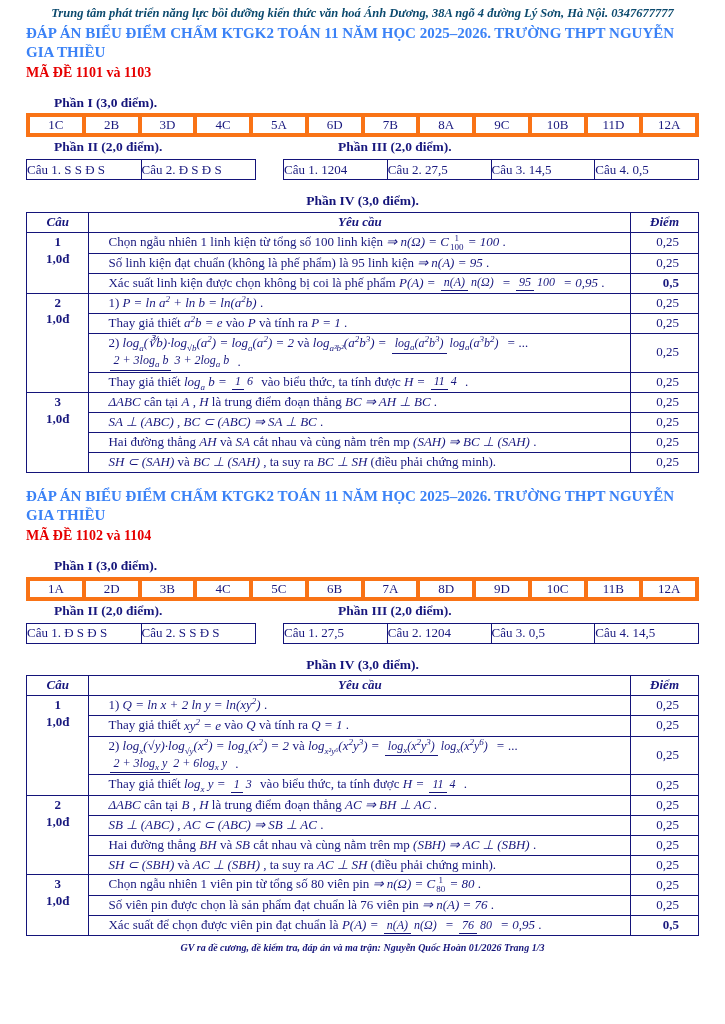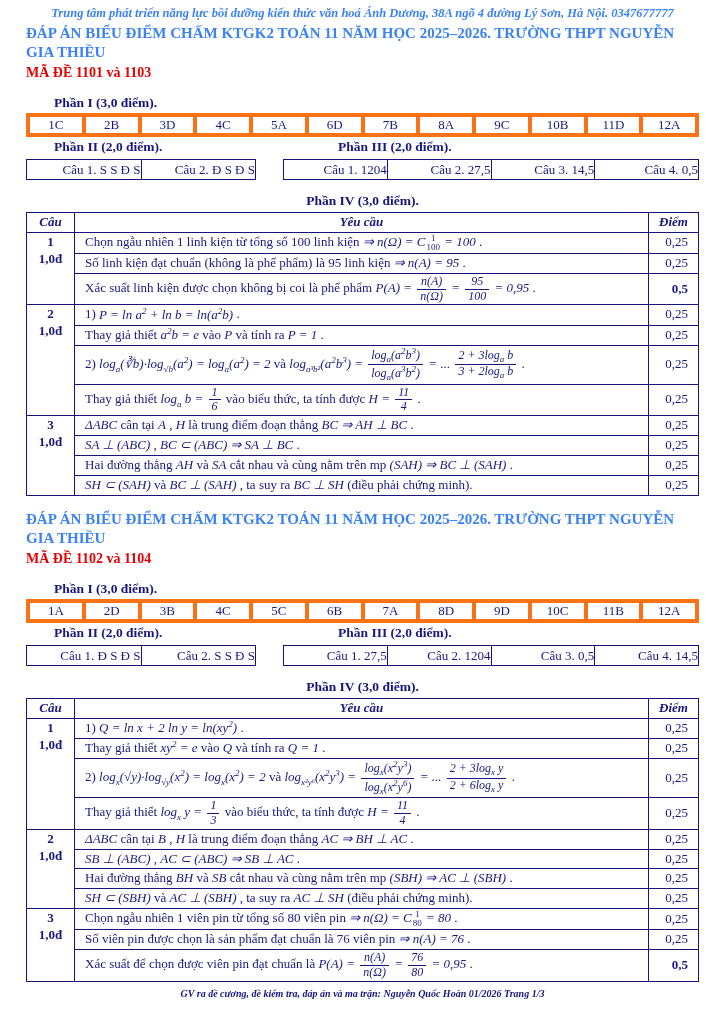--- a/index.html
+++ b/index.html
@@ -1,49 +1,49 @@
 <!DOCTYPE html>
 <html><head>
 <meta charset="utf-8">
 <style>
   *{margin:0;padding:0;box-sizing:border-box}
   html,body{width:725px;height:1024px;background:#ffffff;overflow:hidden}
   body{font-family:"Liberation Serif",serif;color:#18187e}
   .page{padding:6px 26px 0 26px}
-  .topline{color:#3b82f6;font-style:italic;font-weight:bold;text-align:center;font-size:12.5px;line-height:1.25}
+  .topline{color:#0c4a6e;font-style:italic;font-weight:bold;text-align:center;font-size:12.5px;line-height:1.25}
   .section{margin-top:2px}
   .section + .section{margin-top:14px}
   .sec-title{text-align:left;font-weight:bold;font-size:15px;color:#3b82f6;line-height:1.3}
   .sec-code{text-align:left;font-weight:bold;font-size:14px;color:#e60000;line-height:1.3;margin:1px 0 2px 0}
   .plabel{font-weight:bold;font-size:13.5px;color:#14147a;margin:12px 0 2px 28px;line-height:1.3}
   .plabel.center{text-align:center;margin-left:0}
   table{border-collapse:collapse}
   .t1{width:100%;table-layout:fixed;margin-bottom:2px}
   .t1 td{border:4px solid #f97316;text-align:center;font-size:13px;height:20px}
   .labels23{position:relative;height:20px}
   .labels23 .l2{position:absolute;left:28px;top:0;font-weight:bold;font-size:13.5px}
   .labels23 .l3{position:absolute;left:312px;top:0;font-weight:bold;font-size:13.5px}
   .row23{display:flex;justify-content:space-between;margin-bottom:2px}
   .t2{width:230px;table-layout:fixed}
   .t3{width:416px;table-layout:fixed}
-  .t2 td,.t3 td{border:1px solid #14147a;text-align:right;font-size:13px;height:20px}
+  .t2 td,.t3 td{border:1px solid #14147a;text-align:left;font-size:13px;height:20px}
   .t4{width:100%;font-size:13px}
-  .t4 th,.t4 td{border:1px solid #14147a;padding:1px 10px;line-height:1.3}
+  .t4 th,.t4 td{border:1px solid #14147a;padding:1px 19px;line-height:1.3}
   .t4 th{font-style:italic;font-weight:bold;text-align:center;height:19px}
   .hcau{width:48px}
   .hdiem{width:50px}
   .qcell{text-align:center;vertical-align:top;font-weight:bold}
   .qcell .qn,.qcell .qp{font-weight:bold}
   .ycell{vertical-align:middle;padding:2px 6px}
   .scell{text-align:right;vertical-align:middle}
   .scell.strong{font-weight:bold}
   .m{font-style:italic}
   sup,sub{font-size:9px;line-height:1}
   .ss{display:inline-flex;flex-direction:column;vertical-align:middle;line-height:1;font-size:9px;margin:0 1px;text-align:center;font-style:normal}
-  .frac{display:inline-flex;flex-direction:column;vertical-align:middle;text-align:center;line-height:1.15;margin:0 2px;font-size:12px}
+  .frac{display:inline-flex;flex-direction:row;vertical-align:middle;text-align:center;line-height:1.15;margin:0 2px;font-size:12px}
   .frac .num{border-bottom:1px solid currentColor;padding:0 3px}
   .frac .den{padding:0 3px}
   .footer{text-align:center;font-weight:bold;font-style:italic;font-size:10px;color:#14147a;margin-top:6px}
 </style>
 </head>
 <body>
 
 <div class="page">
   <div class="topline">Trung tâm phát triển năng lực bồi dưỡng kiến thức văn hoá Ánh Dương, 38A ngõ 4 đường Lý Sơn, Hà Nội. 0347677777</div>
   <div id="sections">

